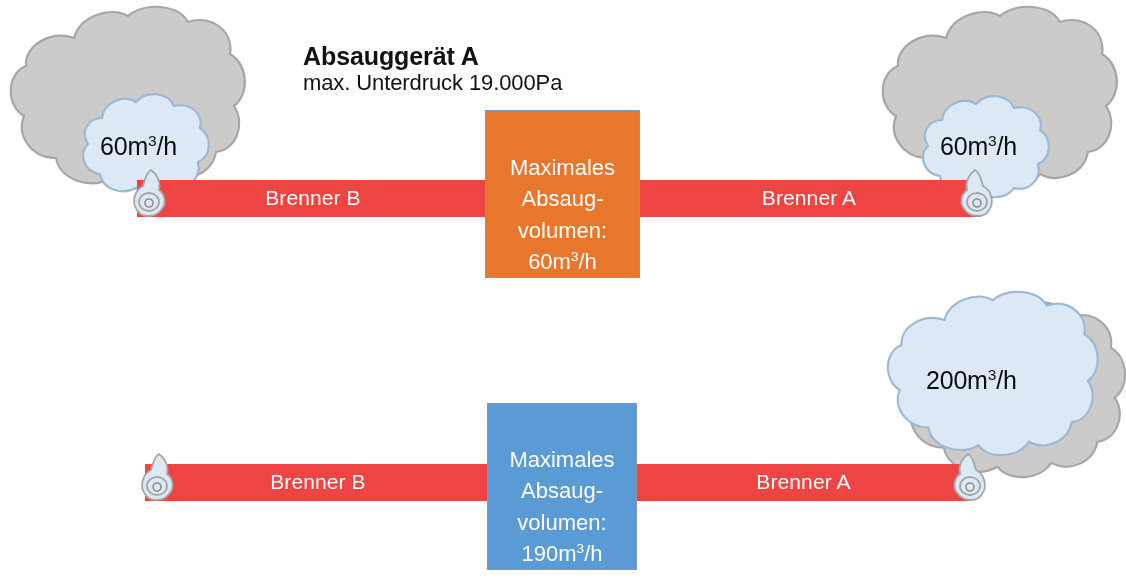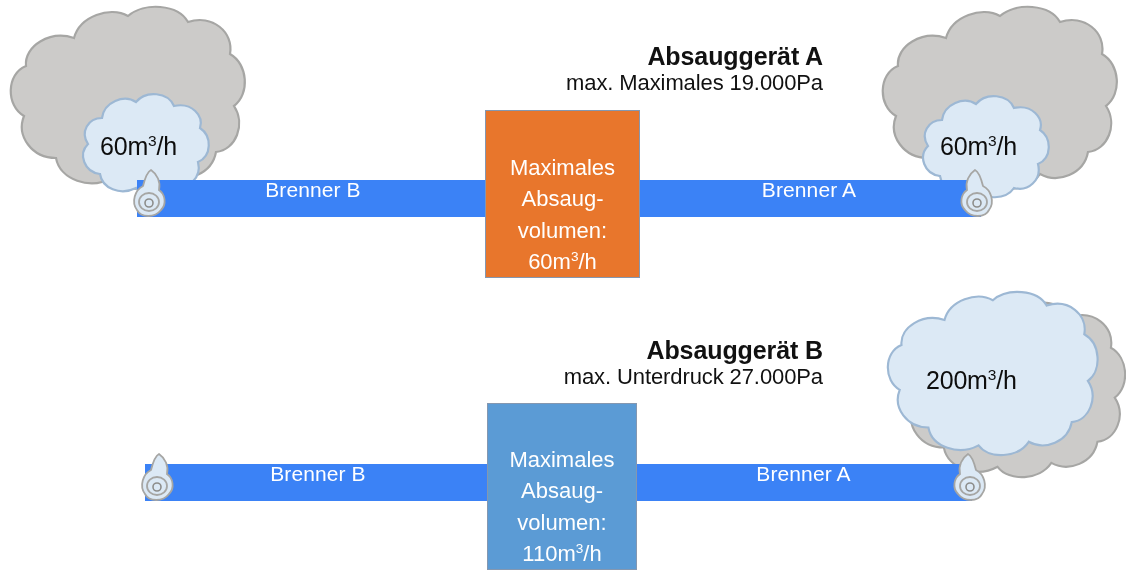--- a/index.html
+++ b/index.html
@@ -16,21 +16,21 @@
     position: relative;
     width: 1126px;
     height: 583px;
     background: #ffffff;
     overflow: hidden;
   }
 
   
   .heading-block {
     position: absolute;
-    text-align: right;
+    text-align: left;
     width: 520px;
     left: 303px;
   }
   .heading-title {
     font-size: 25px;
     font-weight: bold;
     color: #111111;
     line-height: 1.12;
     letter-spacing: -0.1px;
   }
@@ -39,23 +39,24 @@
     font-weight: normal;
     color: #111111;
     line-height: 1.18;
     letter-spacing: -0.1px;
   }
 
   
   .pipe {
     position: absolute;
     height: 37px;
-    background: #3b82f6;
+    background: #ef4444;
     box-sizing: border-box;
     display: flex;
+    align-items: center;
     justify-content: center;
   }
   .pipe-label {
     color: #ffffff;
     font-size: 21px;
     line-height: 1;
     letter-spacing: 0.1px;
     white-space: nowrap;
     position: relative;
     top: -1px;
@@ -140,21 +141,21 @@
                C44 108 26 100 24 86 C8 84 2 66 12 56
                C4 44 12 30 26 30 Z" fill="#DCE9F5" stroke="#9DB8D4" stroke-width="2.2"></path>
     </svg>
     <div class="cloud-label" style="left:66px; top:132px;">
       <span>60m</span><sup>3</sup><span>/h</span>
     </div>
   </div>
 
   <div class="heading-block" style="top:42px;">
     <div class="heading-title">Absauggerät A</div>
-    <div class="heading-sub">max. Maximales 19.000Pa</div>
+    <div class="heading-sub">max. Unterdruck 19.000Pa</div>
   </div>
 
   <div class="pipe" style="left:137px; top:180px; width:352px;">
     <span class="pipe-label">Brenner B</span>
   </div>
   <div class="pipe" style="left:637px; top:180px; width:344px;">
     <span class="pipe-label">Brenner A</span>
   </div>
 
   <div class="nozzle" style="left:131px; top:168px;">
@@ -197,24 +198,20 @@
                C244 122 234 148 214 150 C210 172 184 182 166 172
                C154 190 122 192 110 176 C88 188 58 178 54 156
                C30 156 14 134 22 114 C4 104 4 72 24 64
                C22 44 48 28 72 36 Z" fill="#DCE9F5" stroke="#9DB8D4" stroke-width="2.4"></path>
     </svg>
     <div class="cloud-label" style="left:46px; top:82px;">
       <span>200m</span><sup>3</sup><span>/h</span>
     </div>
   </div>
 
-  <div class="heading-block" style="top:336px;">
-    <div class="heading-title">Absauggerät B</div>
-    <div class="heading-sub">max. Unterdruck 27.000Pa</div>
-  </div>
 
   <div class="pipe" style="left:145px; top:464px; width:346px;">
     <span class="pipe-label">Brenner B</span>
   </div>
   <div class="pipe" style="left:635px; top:464px; width:337px;">
     <span class="pipe-label">Brenner A</span>
   </div>
 
   <div class="nozzle" style="left:139px; top:452px;">
     <svg width="38" height="52" viewBox="0 0 38 52">
@@ -230,16 +227,16 @@
                C14 50 28 50 32 42 C38 34 34 22 26 18 C24 10 22 4 18 2 Z" fill="#DCE9F5" stroke="#A6A6A4" stroke-width="1.8"></path>
       <ellipse cx="20" cy="34" rx="10" ry="9" fill="#DCE9F5" stroke="#A6A6A4" stroke-width="1.8"></ellipse>
       <ellipse cx="20" cy="35" rx="4" ry="4" fill="#DCE9F5" stroke="#8D8D8B" stroke-width="1.6"></ellipse>
     </svg>
   </div>
 
   <div class="device-box blue" style="left:487px; top:403px; width:150px; height:167px;">
     <span class="ln">Maximales</span>
     <span class="ln">Absaug-</span>
     <span class="ln">volumen:</span>
-    <span class="ln"><span>110m</span><sup>3</sup><span>/h</span></span>
+    <span class="ln"><span>190m</span><sup>3</sup><span>/h</span></span>
   </div>
 
 </div>
 
 </body></html>

